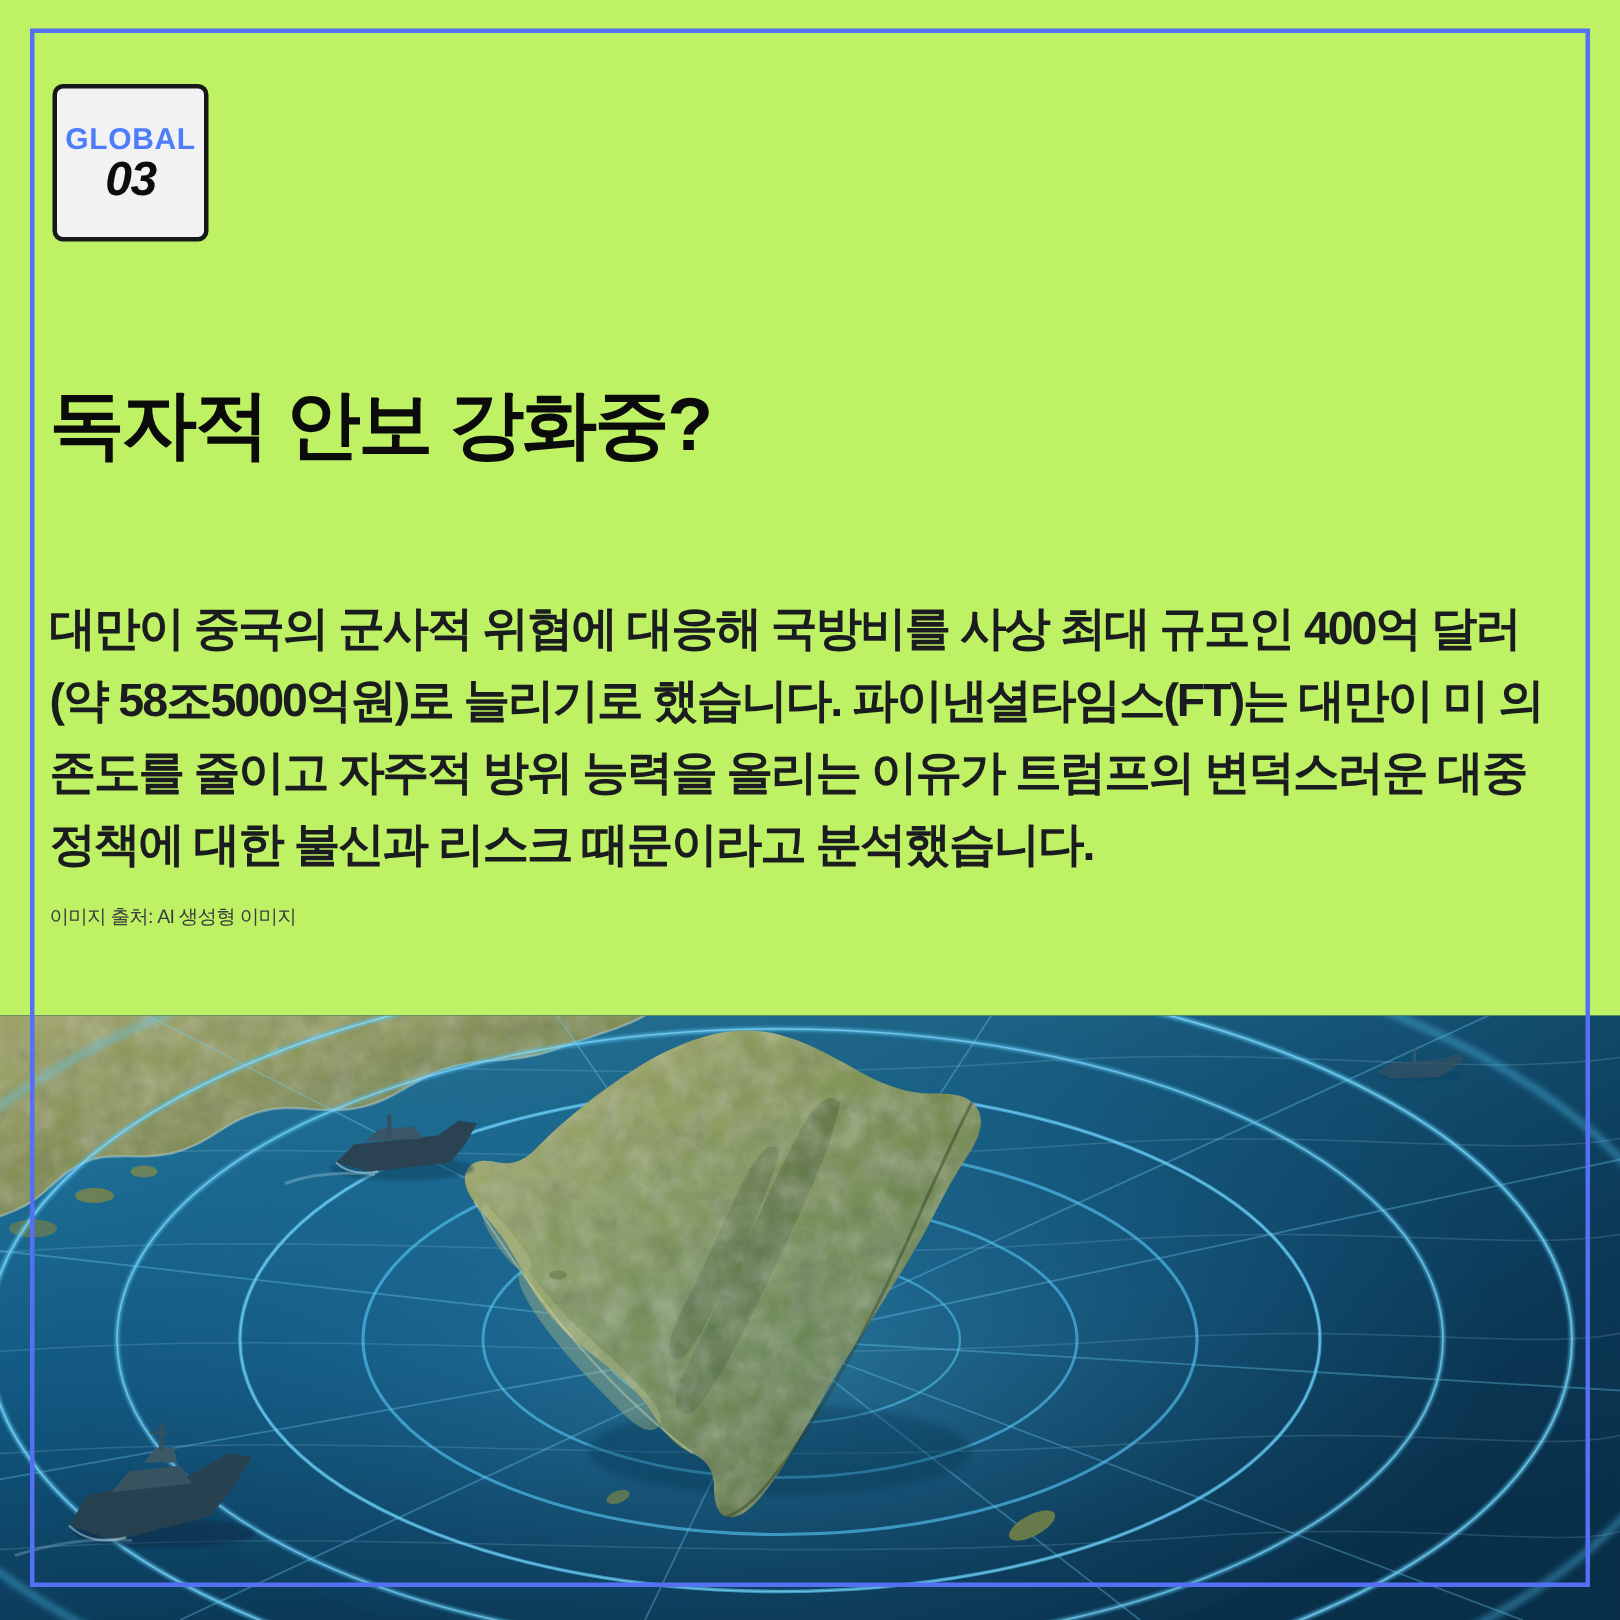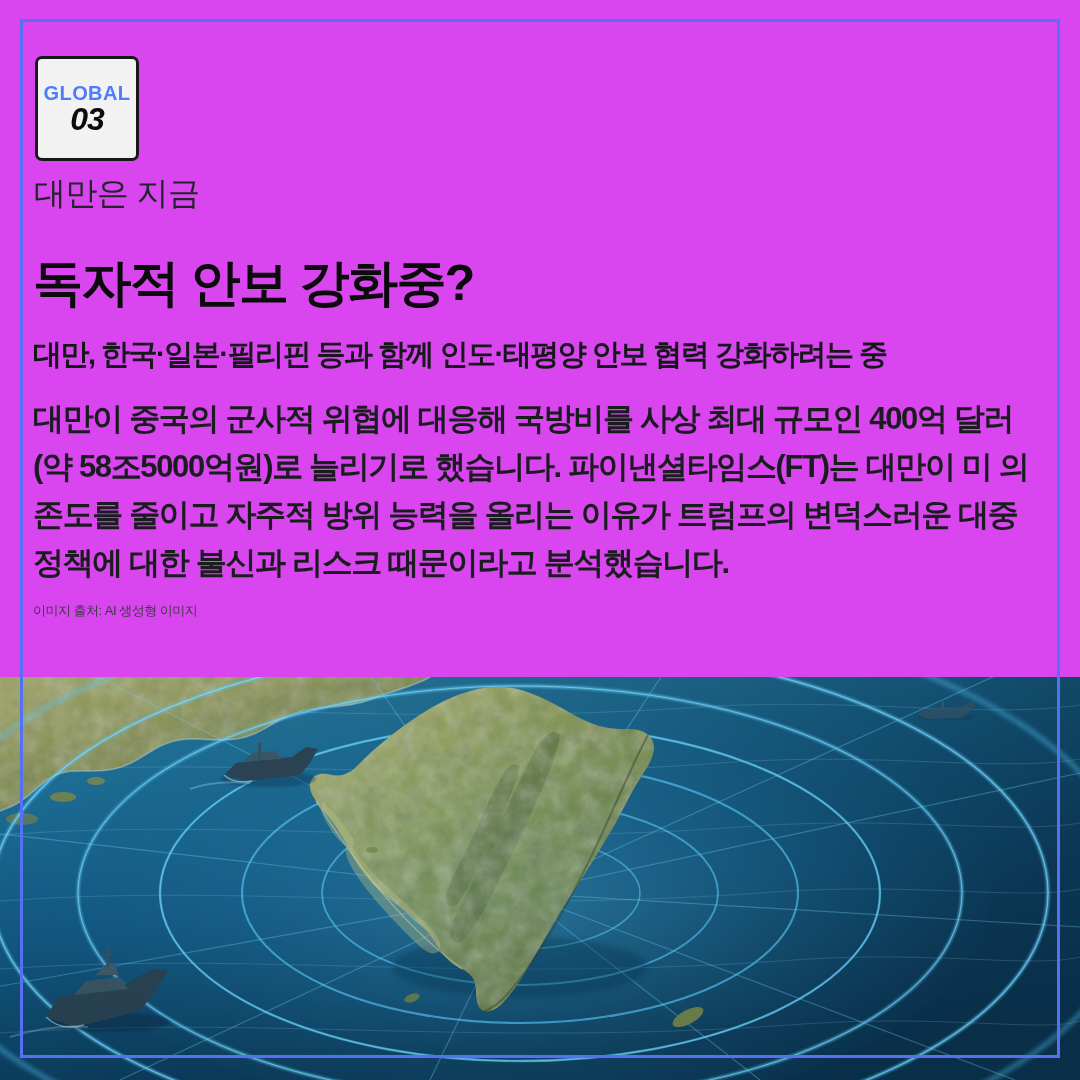--- a/index.html
+++ b/index.html
@@ -25,21 +25,21 @@
     border:3px solid #5570f2;
     box-sizing:border-box;
     pointer-events:none;
     z-index:40;
   }
 
   
   #top{
     position:absolute;left:0;top:0;
     width:1080px;height:743px;
-    background:#d946ef;
+    background:#bef264;
     z-index:10;
   }
 
   #badge{
     position:absolute;left:35px;top:56px;
     width:104px;height:105px;
     border:3px solid #17181a;
     border-radius:7px;
     background:#f2f2f3;
     box-sizing:border-box;
@@ -113,23 +113,21 @@
 
 <div id="card">
 
   <div id="top">
 
     <div id="badge">
       <div class="kicker">GLOBAL</div>
       <div class="num">03</div>
     </div>
 
-    <div class="eyebrow">대만은 지금</div>
     <div class="headline">독자적 안보 강화중?</div>
-    <div class="lede">대만, 한국·일본·필리핀 등과 함께 인도·태평양 안보 협력 강화하려는 중</div>
     <div class="body-copy">대만이 중국의 군사적 위협에 대응해 국방비를 사상 최대 규모인 400억 달러(약 58조5000억원)로 늘리기로 했습니다. 파이낸셜타임스(FT)는 대만이 미 의존도를 줄이고 자주적 방위 능력을 올리는 이유가 트럼프의 변덕스러운 대중 정책에 대한 불신과 리스크 때문이라고 분석했습니다.</div>
     <div class="credit">이미지 출처: AI 생성형 이미지</div>
   </div>
 
   <div id="photo">
     <svg viewBox="0 0 1080 403" preserveAspectRatio="none">
       <defs>
         <linearGradient id="sea" x1="0" y1="0" x2="0.25" y2="1">
           <stop offset="0%" stop-color="#2f7fa0"></stop>
           <stop offset="28%" stop-color="#1d6f97"></stop>

